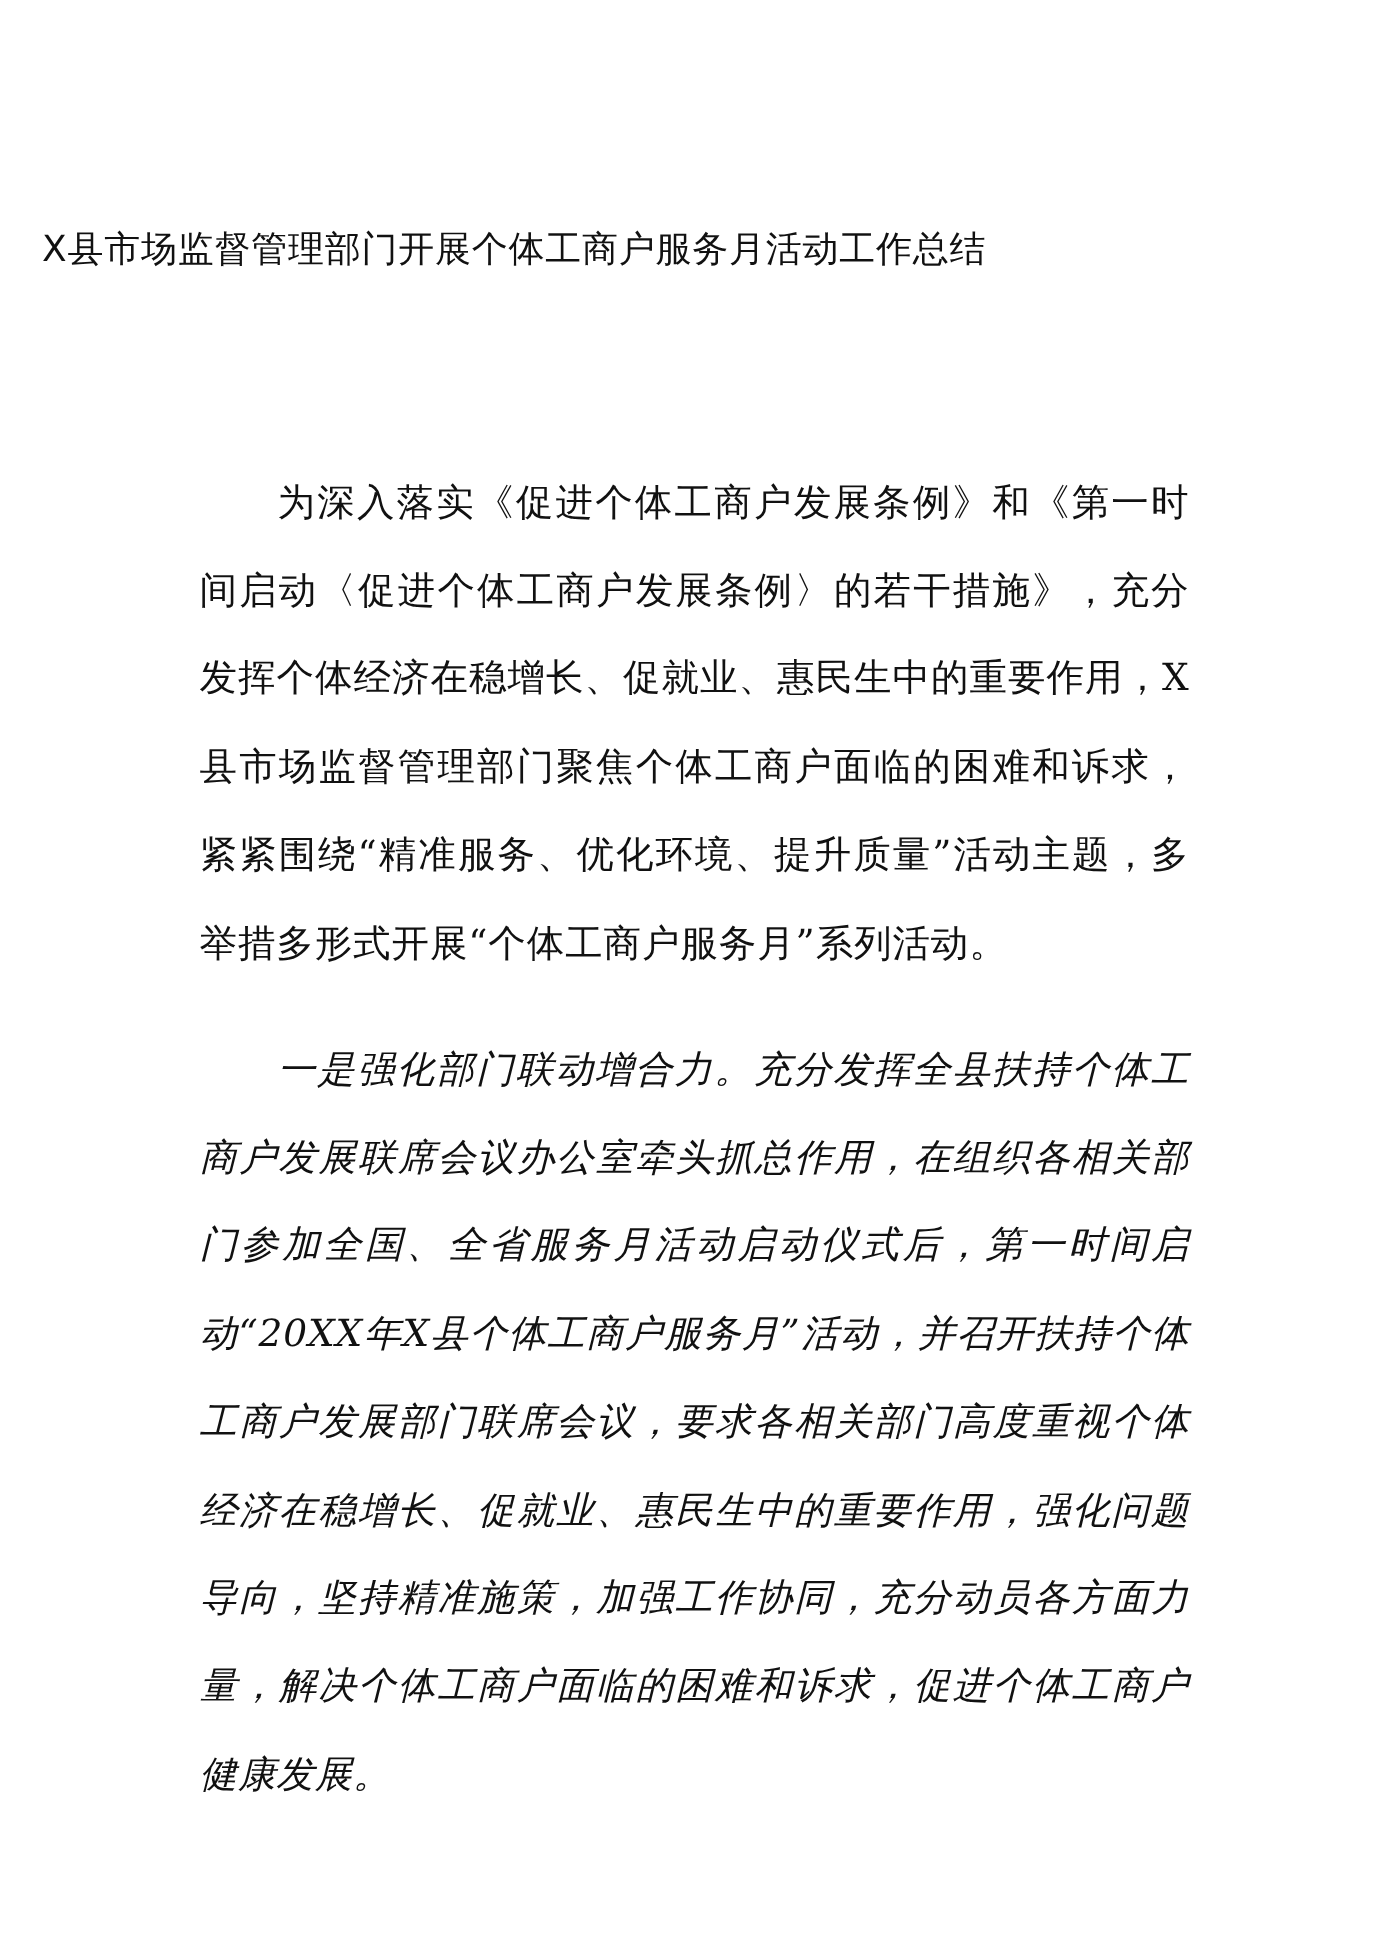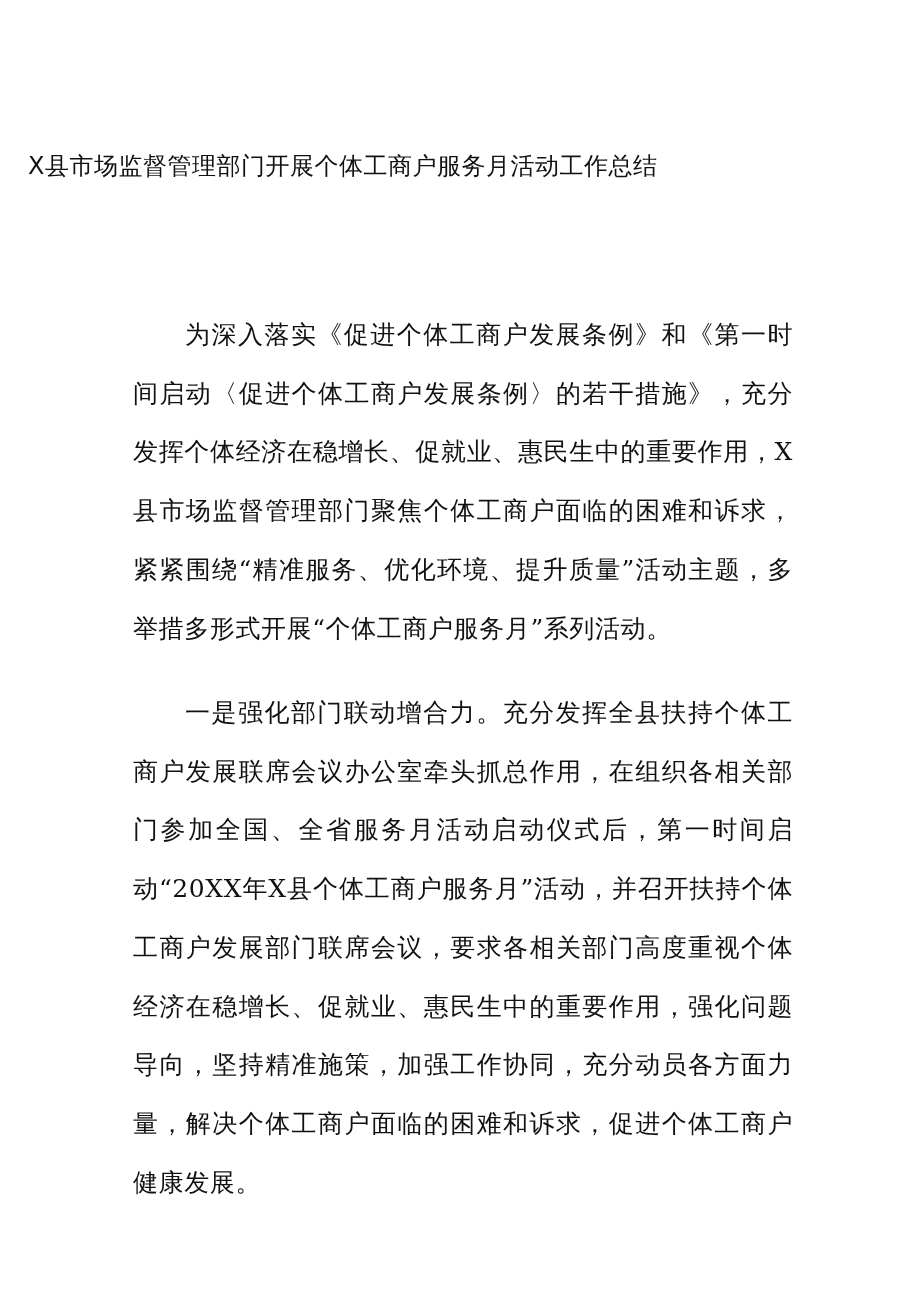--- a/index.html
+++ b/index.html
@@ -4,21 +4,21 @@
 <style>
   html, body { margin: 0; padding: 0; background: #ffffff; }
   body { width: 920px; height: 1301px; position: relative; overflow: hidden;
          font-family: "DejaVu Serif", "Liberation Serif", serif; color: #111; }
   .title { position: absolute; left: 0; width: 920px; top: 150px; text-align: left;
            font-family: "DejaVu Sans", "Liberation Sans", sans-serif; font-size: 24px;
            letter-spacing: 0.5px; color: #111; padding-left: 28px; }
   .para { position: absolute; left: 133px; width: 660px; font-size: 25px;
           line-height: 58.7px; text-align: justify; text-indent: 52px; margin: 0; letter-spacing: 0.6px; }
   .p1 { top: 306px; }
-  .p2 { top: 684px; }
+  .p2 { top: 684px; font-style: italic; }
 </style>
 </head>
 <body>
 
 <div>
   <div class="title">X县市场监督管理部门开展个体工商户服务月活动工作总结</div>
   <p class="para p1">为深入落实《促进个体工商户发展条例》和《第一时间启动〈促进个体工商户发展条例〉的若干措施》，充分发挥个体经济在稳增长、促就业、惠民生中的重要作用，X县市场监督管理部门聚焦个体工商户面临的困难和诉求，紧紧围绕“精准服务、优化环境、提升质量”活动主题，多举措多形式开展“个体工商户服务月”系列活动。</p>
   <p class="para p2">一是强化部门联动增合力。充分发挥全县扶持个体工商户发展联席会议办公室牵头抓总作用，在组织各相关部门参加全国、全省服务月活动启动仪式后，第一时间启动“20XX年X县个体工商户服务月”活动，并召开扶持个体工商户发展部门联席会议，要求各相关部门高度重视个体经济在稳增长、促就业、惠民生中的重要作用，强化问题导向，坚持精准施策，加强工作协同，充分动员各方面力量，解决个体工商户面临的困难和诉求，促进个体工商户健康发展。</p>
 </div>
 

